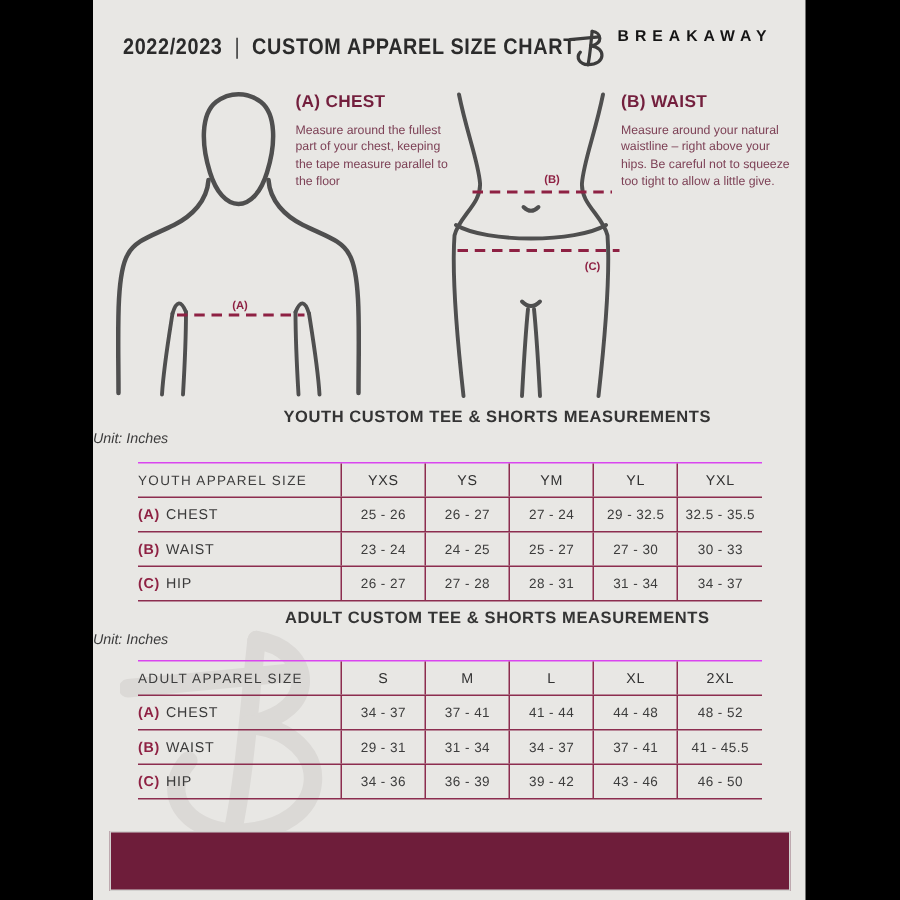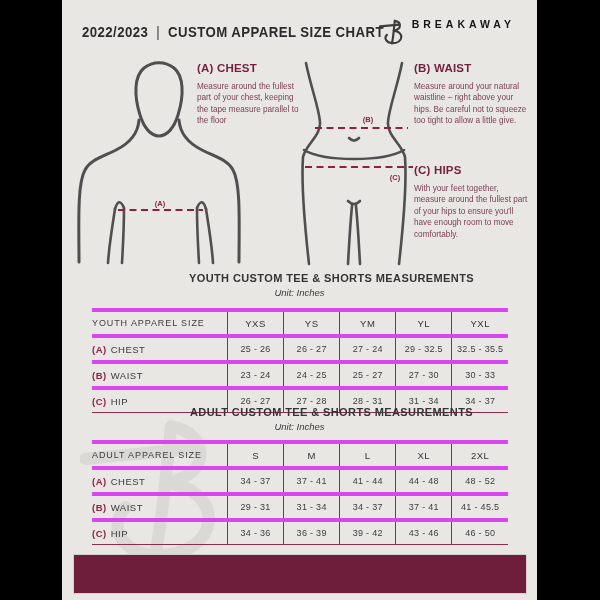--- a/index.html
+++ b/index.html
@@ -25,26 +25,26 @@
   svg.fig text{font-family:"Liberation Sans", sans-serif;font-weight:700;font-size:7.5px;fill:#8e2143;}
 
   
   .instr{position:absolute;}
   .instr h3{margin:0 0 7px 0;font-size:11.5px;font-weight:700;color:#731f3d;letter-spacing:.2px;}
   .instr p{margin:0;font-size:8.2px;line-height:1.4;color:#7d4156;}
 
   
   .sec-title{position:absolute;left:0;width:539px;text-align:center;
              font-size:11px;font-weight:700;letter-spacing:.4px;color:#343434;}
-  .sec-unit{position:absolute;left:0;width:475px;text-align:center;
+  .sec-unit{position:absolute;left:0;width:475px;text-align:left;
             font-size:9.5px;font-style:italic;color:#3b3b3b;}
 
   
   table.size-table{position:absolute;left:30px;width:416px;border-collapse:collapse;table-layout:fixed;}
-  table.size-table th,table.size-table td{height:22px;padding:0;border-top:4px solid #d946ef;
+  table.size-table th,table.size-table td{height:22px;padding:0;border-top:1px solid #d946ef;
       border-bottom:1px solid #8c2d4f;font-weight:400;margin-left:17px;}
   table.size-table tr > *:not(:first-child){border-left:1px solid #8c2d4f;}
   th.corner{width:135px;text-align:left;padding-left:12px;font-size:9px;letter-spacing:.9px;color:#3d3d3d;}
   th.size{font-size:9.5px;font-weight:700;letter-spacing:.5px;color:#333;}
   td.rowlabel{text-align:left;padding-left:12px;font-size:9.5px;letter-spacing:.5px;color:#3a3a3a;}
   td.rowlabel .prefix{font-weight:700;color:#8e2143;margin-right:4px;}
   td.val{text-align:center;font-size:9px;color:#3c3c3c;letter-spacing:.3px;}
 
   
   .watermark{position:absolute;left:18px;top:410px;width:150px;height:162px;opacity:1;}
@@ -103,24 +103,20 @@
     </svg>
 
     <div class="instr" style="left:135px;top:62px;width:104px;">
       <h3>(A) CHEST</h3>
       <p>Measure around the fullest part of your chest, keeping the tape measure parallel to the floor</p>
     </div>
     <div class="instr" style="left:352px;top:62px;width:116px;">
       <h3>(B) WAIST</h3>
       <p>Measure around your natural waistline – right above your hips. Be careful not to squeeze too tight to allow a little give.</p>
     </div>
-    <div class="instr" style="left:352px;top:164px;width:116px;">
-      <h3>(C) HIPS</h3>
-      <p>With your feet together, measure around the fullest part of your hips to ensure you'll have enough room to move comfortably.</p>
-    </div>
 
     <svg class="watermark" viewBox="0 0 28 30">
       <path d="M1,9 L22,7"></path>
       <path d="M17,3 C16,12 15.5,20 14,27"></path>
       <path d="M17,3 C24,4 25,12 16,13.5"></path>
       <path d="M16,13.5 C27,14.5 27,27 14,27"></path>
       <path d="M14,27 C8,26.5 5,22 8.5,18"></path>
     </svg>
 
     <div class="sec-title" style="top:272px;">YOUTH CUSTOM TEE &amp; SHORTS MEASUREMENTS</div>

